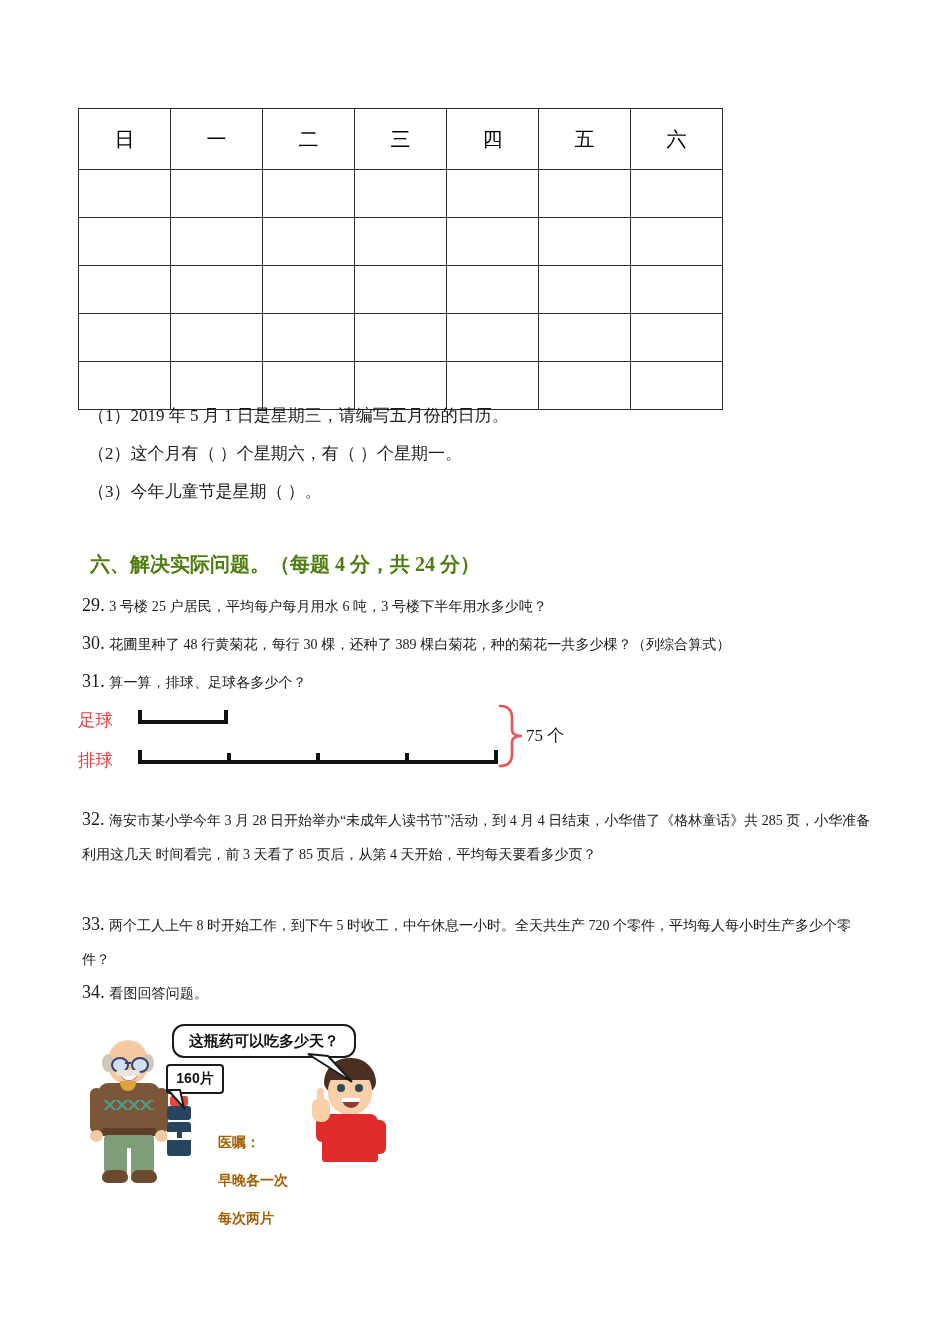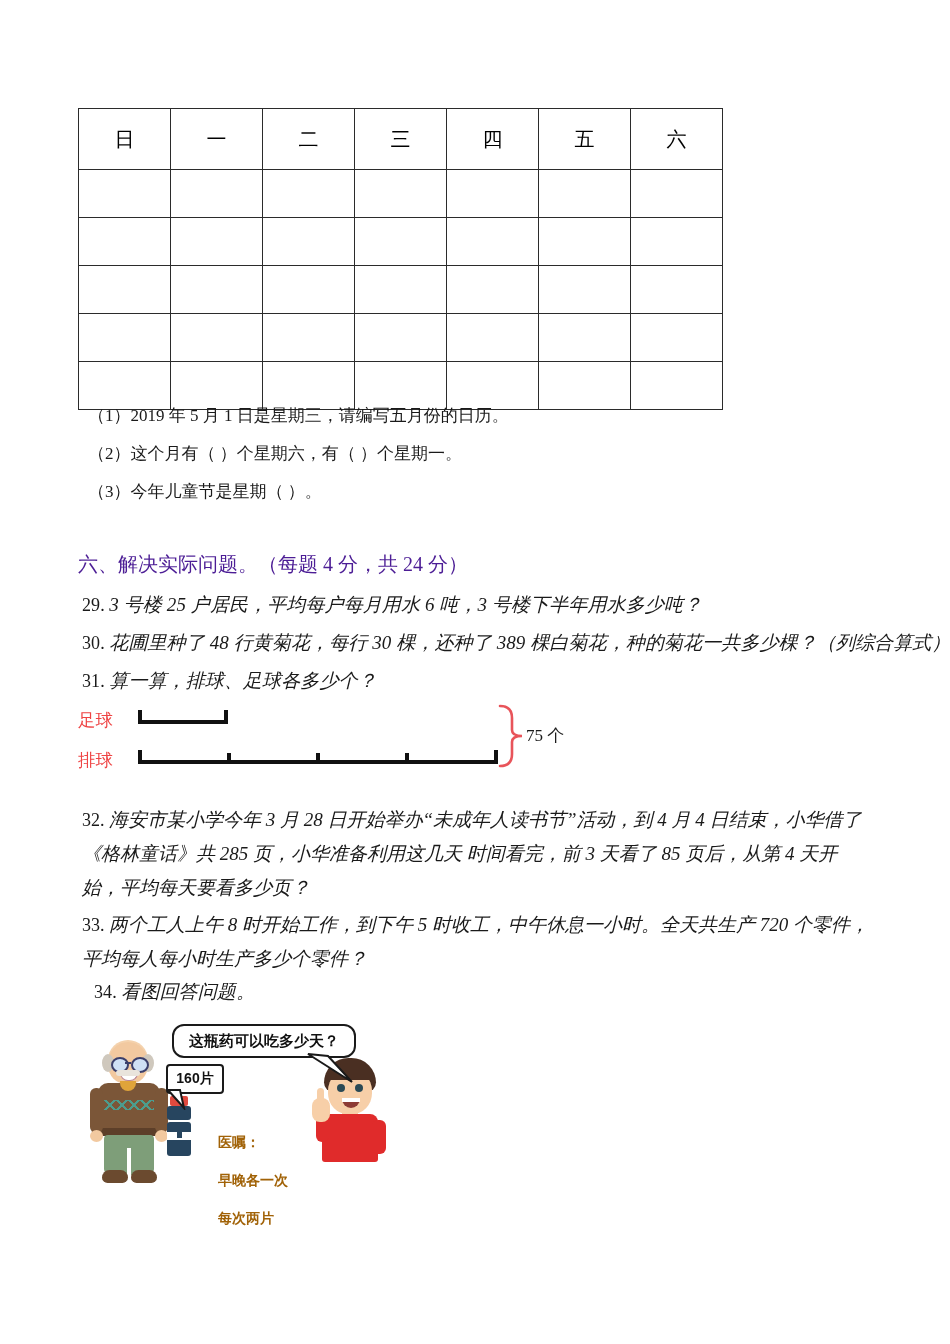--- a/index.html
+++ b/index.html
@@ -59,32 +59,32 @@
   .sub-q {
     position: absolute;
     font-size: 17px;
     line-height: 28px;
     color: #1a1a1a;
     white-space: nowrap;
   }
   .section-head {
     position: absolute;
     font-size: 20px;
-    font-weight: normal;
-    color: #4c1d95;
+    font-weight: bold;
+    color: #4d7c0f;
     white-space: nowrap;
     font-family: "Liberation Serif", "DejaVu Serif", serif;
+    margin-left: 12px;
   }
   .qnum {
     font-family: "Liberation Serif", "DejaVu Serif", serif;
     font-size: 18px;
   }
   .qbody {
-    font-size: 19px;
-    font-style: italic;
+    font-size: 14px;
   }
   .wrapq {
     position: absolute;
     font-size: 17.5px;
     line-height: 33px;
     color: #1a1a1a;
     width: 800px;
   }
 
   
@@ -339,21 +339,21 @@
   <div class="wrapq" style="left:82px; top:803px; width:790px;">
     <span class="qnum">32.</span>
     <span class="qbody">海安市某小学今年 3 月 28 日开始举办“未成年人读书节”活动，到 4 月 4 日结束，小华借了《格林童话》共 285 页，小华准备利用这几天   时间看完，前 3 天看了 85 页后，从第 4 天开始，平均每天要看多少页？</span>
   </div>
 
   <div class="wrapq" style="left:82px; top:908px; width:790px;">
     <span class="qnum">33.</span>
     <span class="qbody">两个工人上午 8 时开始工作，到下午 5 时收工，中午休息一小时。全天共生产 720 个零件，平均每人每小时生产多少个零件？</span>
   </div>
 
-  <div class="q" style="left:82px; top:977px;margin-left:12px;">
+  <div class="q" style="left:82px; top:977px;">
     <span class="qnum">34.</span>
     <span class="qbody">看图回答问题。</span>
   </div>
 
   <div class="illus">
 
     <div class="man">
       <div class="m-bald"></div>
       <div class="m-head"></div>
       <div class="m-hair-l"></div>

